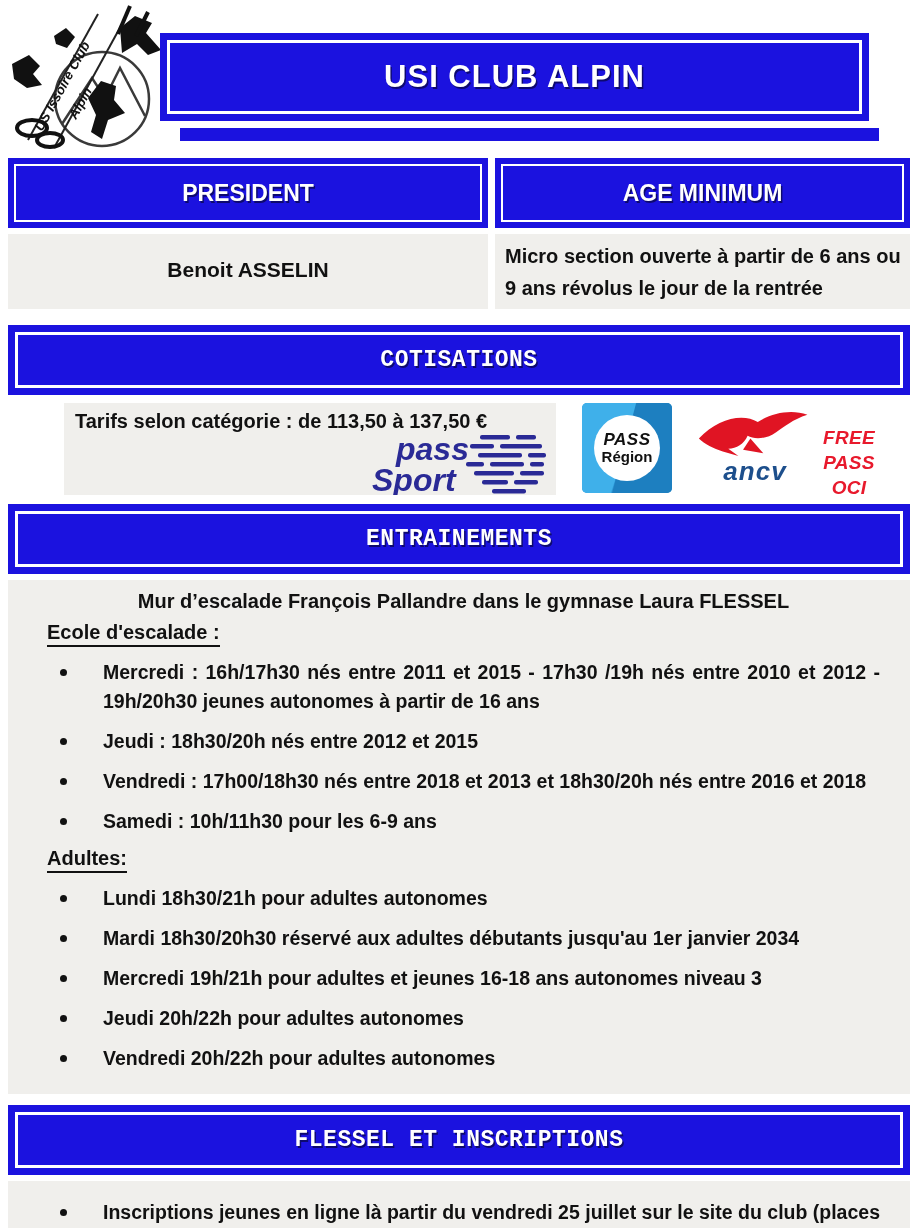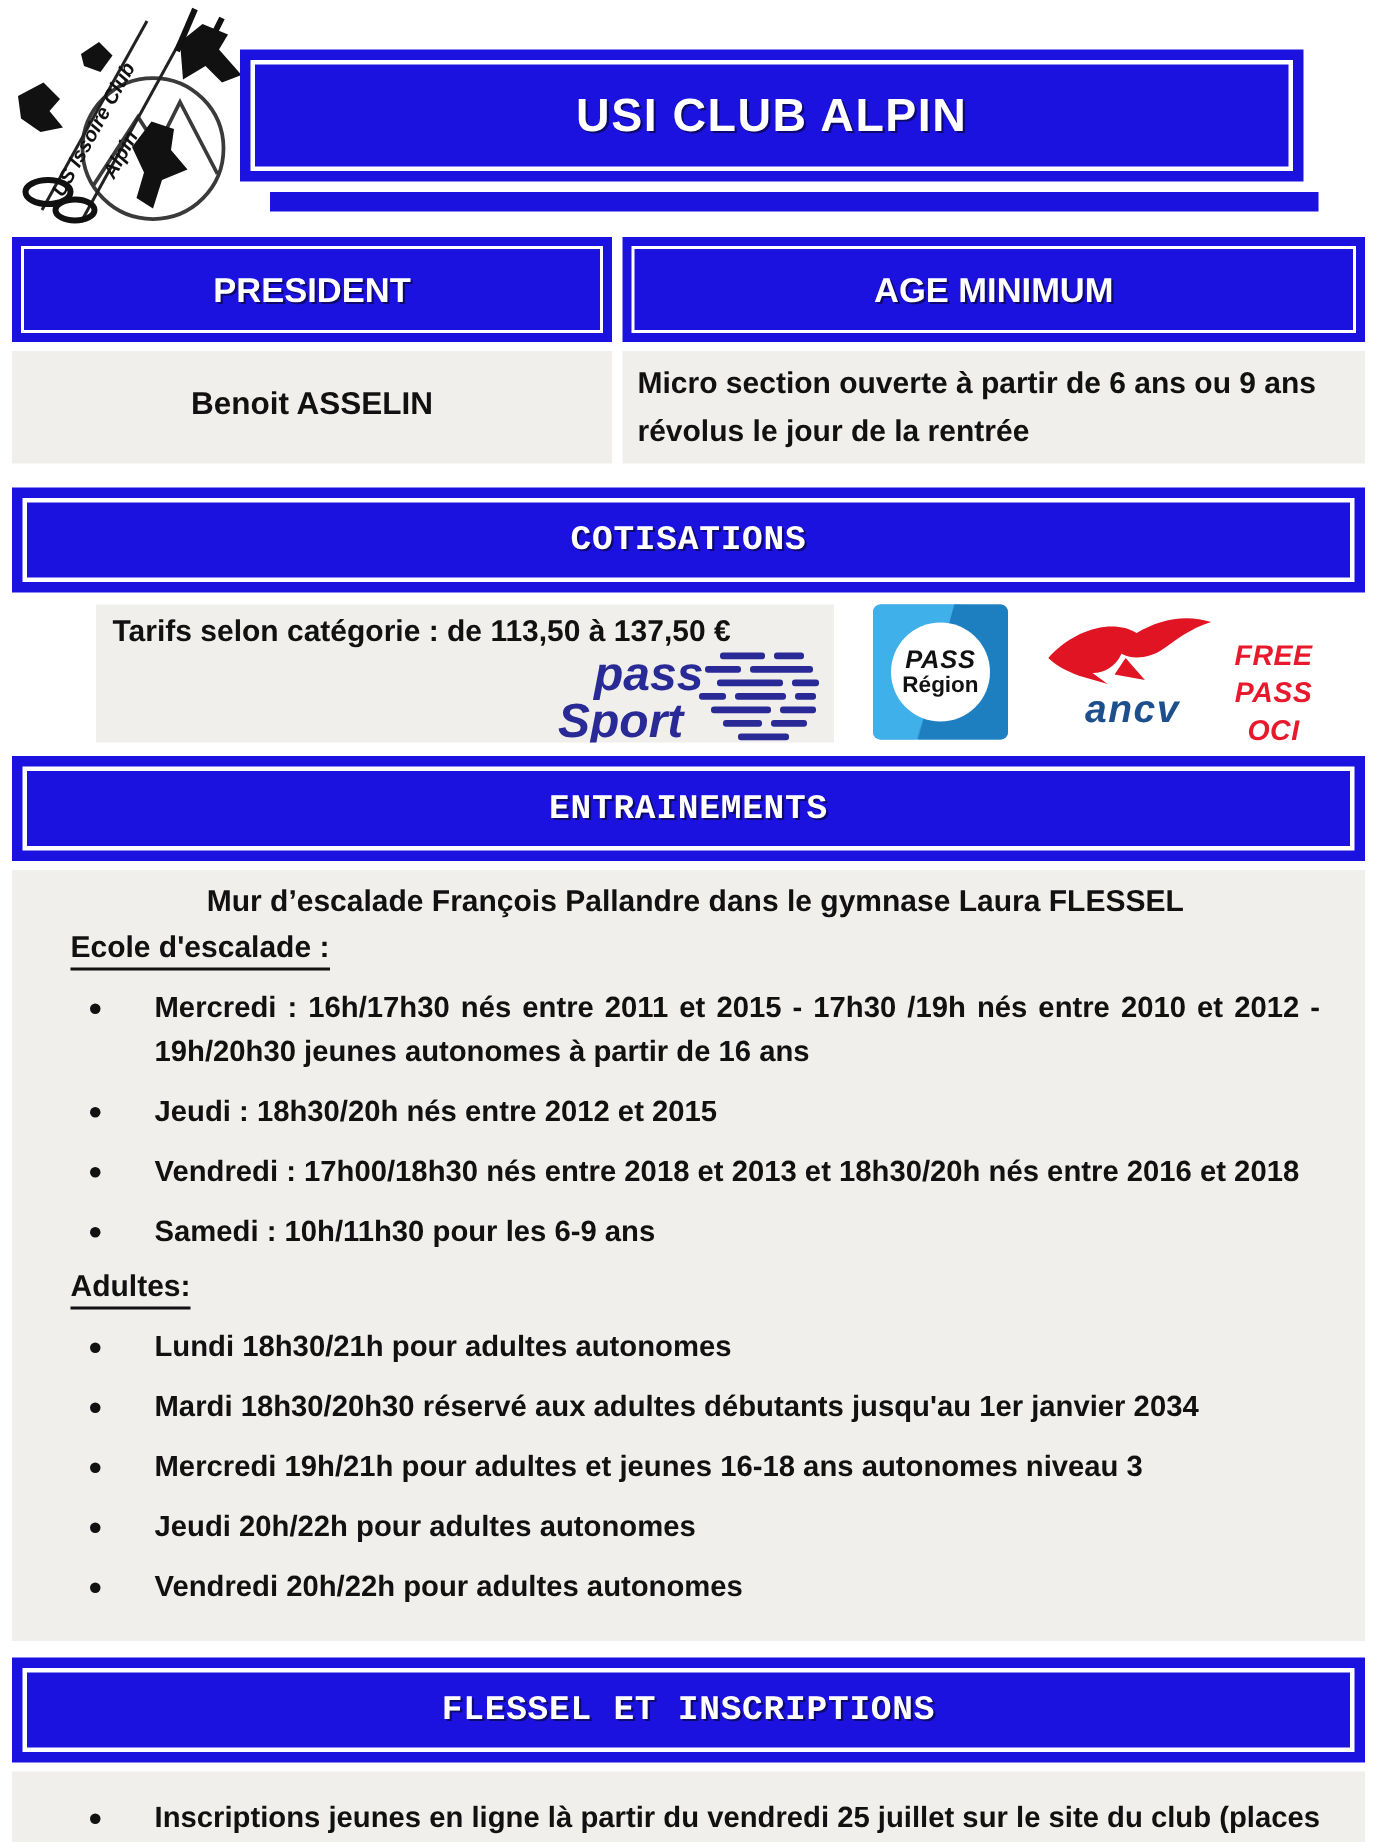--- a/index.html
+++ b/index.html
@@ -26,21 +26,21 @@
     background:var(--banner-blue);color:#fff;position:relative;
     display:flex;align-items:center;justify-content:center;
     text-shadow:1.5px 1.5px 0 rgba(0,0,0,.5);
   }
   .banner::after{content:"";position:absolute;inset:7px;border:3px solid #fff;pointer-events:none;}
   .banner.small::after{inset:6px;border-width:2.5px;}
   .title-banner{position:absolute;left:160px;top:33px;width:709px;height:88px;font-size:31px;letter-spacing:1px;}
   .title-underline{position:absolute;left:180px;top:128px;width:699px;height:13px;background:var(--banner-blue);}
   
   .row2{display:flex;gap:7px;margin:3px 9px 0 8px;}
-  .col-left{width:400px;flex:none;}
+  .col-left{width:480px;flex:none;}
   .col-right{flex:1;}
   .row2 .banner{height:70px;font-size:23px;}
   .panel{background:var(--panel-gray);}
   .president-panel{height:75px;margin-top:6px;text-align:center;padding-top:24px;font-size:21px;}
   .age-panel{height:75px;margin-top:6px;font-size:20px;line-height:32px;padding:6px 6px 0 10px;}
   
   .wide-banner{margin:0 9px 0 8px;height:70px;font-size:23px;letter-spacing:.5px;font-family:Liberation Mono, monospace;}
   .cotisations-banner{margin-top:16px;}
   .entrainements-banner{margin-top:9px;}
   .contacts-banner{margin-top:11px;}

